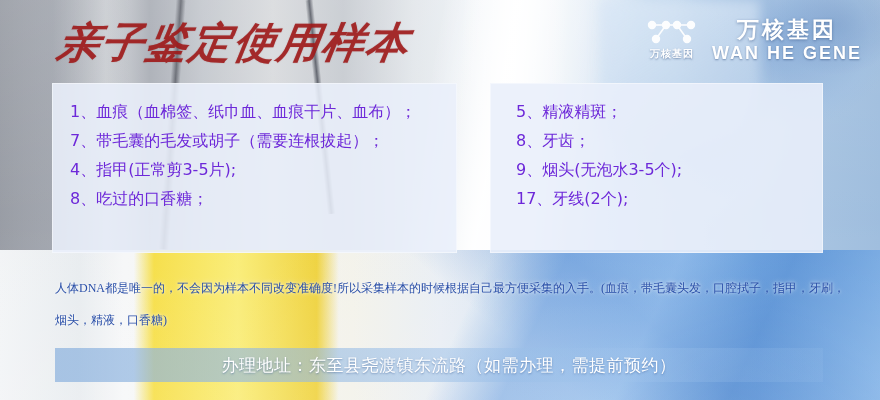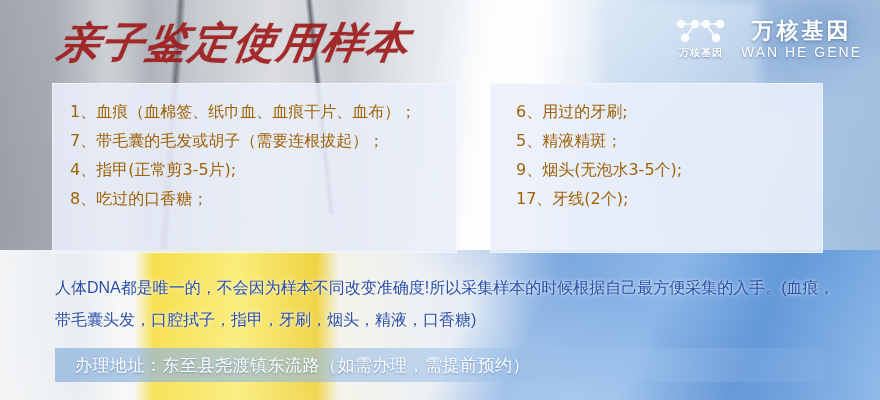--- a/index.html
+++ b/index.html
@@ -101,58 +101,58 @@
   .logo-mark-text{
     font-size:10px;font-weight:bold;color:#ffffff;letter-spacing:1px;
     text-shadow:0 1px 2px rgba(40,70,120,.55);
   }
   .logo-words{display:flex;flex-direction:column;align-items:center;line-height:1.05;}
   .logo-cn{
     font-size:22px;font-weight:bold;color:#ffffff;letter-spacing:3px;
     text-shadow:0 1px 3px rgba(40,70,120,.5);
   }
   .logo-en{
-    font-size:14px;font-weight:normal;color:#ffffff;letter-spacing:2px;margin-top:3px;
+    font-size:18px;font-weight:bold;color:#ffffff;letter-spacing:2px;margin-top:3px;
     text-shadow:0 1px 2px rgba(40,70,120,.5);
   }
 
   
   .panel{
     position:absolute;top:83px;height:170px;
     background:rgba(233,239,250,.88);
     box-shadow:0 0 0 1px rgba(255,255,255,.45) inset;
   }
   #panel-left{left:52px;width:405px;}
   #panel-right{left:490px;width:333px;}
   .panel ol{
     list-style:none;margin:0;padding:14px 0 0 18px;
   }
   .panel li{
-    color:#a16207;
+    color:#6d28d9;
     font-size:16px;
     line-height:29px;
     white-space:nowrap;
     font-family:"DejaVu Sans","Liberation Sans",sans-serif;
   }
   #panel-right ol{padding-left:26px;}
 
   
   .para{
     position:absolute;left:55px;top:272px;width:790px;
     color:#2a4fa8;
-    font-size:16px;line-height:32px;
-    font-family:Liberation Sans, sans-serif;
+    font-size:12px;line-height:32px;
+    font-family:Liberation Serif, serif;
     text-shadow:0 0 3px rgba(255,255,255,.75), 0 0 6px rgba(255,255,255,.5);
   }
 
   
   .addr{
     position:absolute;left:55px;top:348px;width:768px;height:34px;
     background:linear-gradient(90deg, rgba(140,178,222,.72) 0%, rgba(150,188,230,.55) 45%, rgba(160,196,236,.30) 75%, rgba(170,204,240,.12) 100%);
-    display:flex;align-items:center;
+    display:flex;align-items:center;justify-content:center;
   }
   .addr-text{
     padding-left:20px;
     color:#ffffff;font-size:17px;letter-spacing:.5px;white-space:nowrap;
     font-family:"DejaVu Sans","Liberation Sans",sans-serif;
     text-shadow:0 1px 2px rgba(60,95,150,.55);
   }
 </style>
 </head>
 <body>
@@ -206,22 +206,22 @@
     <ol>
       <li>1、血痕（血棉签、纸巾血、血痕干片、血布）；</li>
       <li>7、带毛囊的毛发或胡子（需要连根拔起）；</li>
       <li>4、指甲(正常剪3-5片);</li>
       <li>8、吃过的口香糖；</li>
     </ol>
   </div>
 
   <div class="panel" id="panel-right">
     <ol>
-      <li>6、用过的牙刷;</li>
       <li>5、精液精斑；</li>
+      <li>8、牙齿；</li>
       <li>9、烟头(无泡水3-5个);</li>
       <li>17、牙线(2个);</li>
     </ol>
   </div>
 
   <div class="para">人体DNA都是唯一的，不会因为样本不同改变准确度!所以采集样本的时候根据自己最方便采集的入手。(血痕，带毛囊头发，口腔拭子，指甲，牙刷，烟头，精液，口香糖)</div>
 
   <div class="addr">
     <span class="addr-text">办理地址：东至县尧渡镇东流路（如需办理，需提前预约）</span>
   </div>

